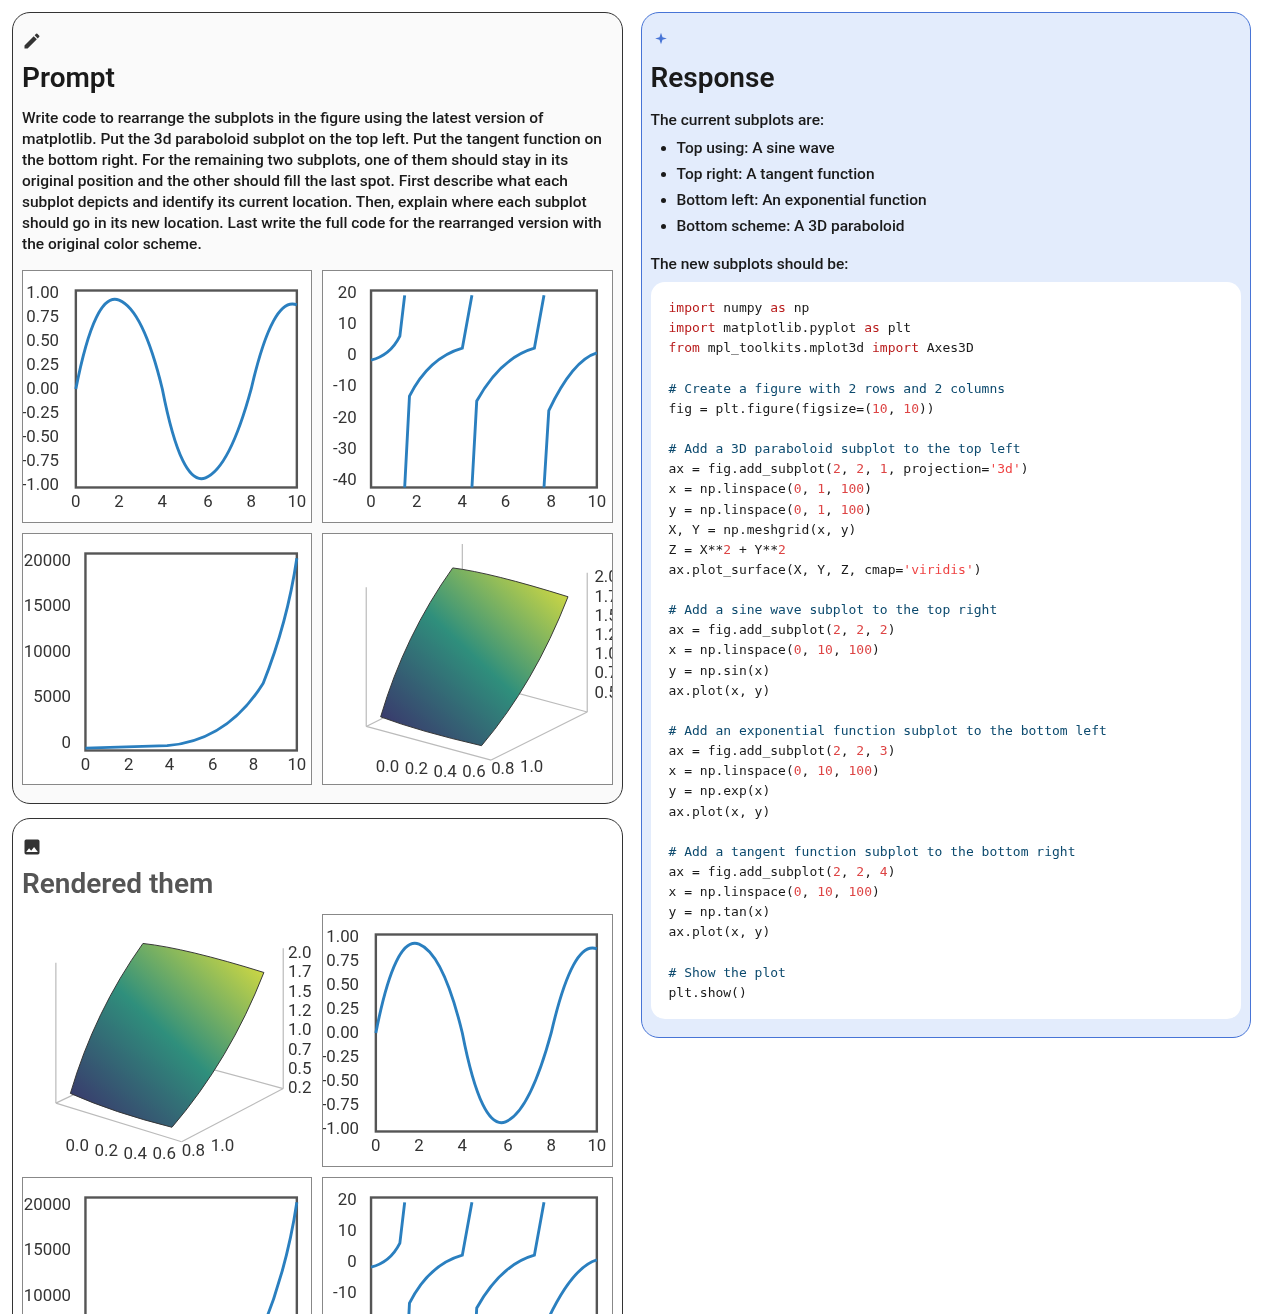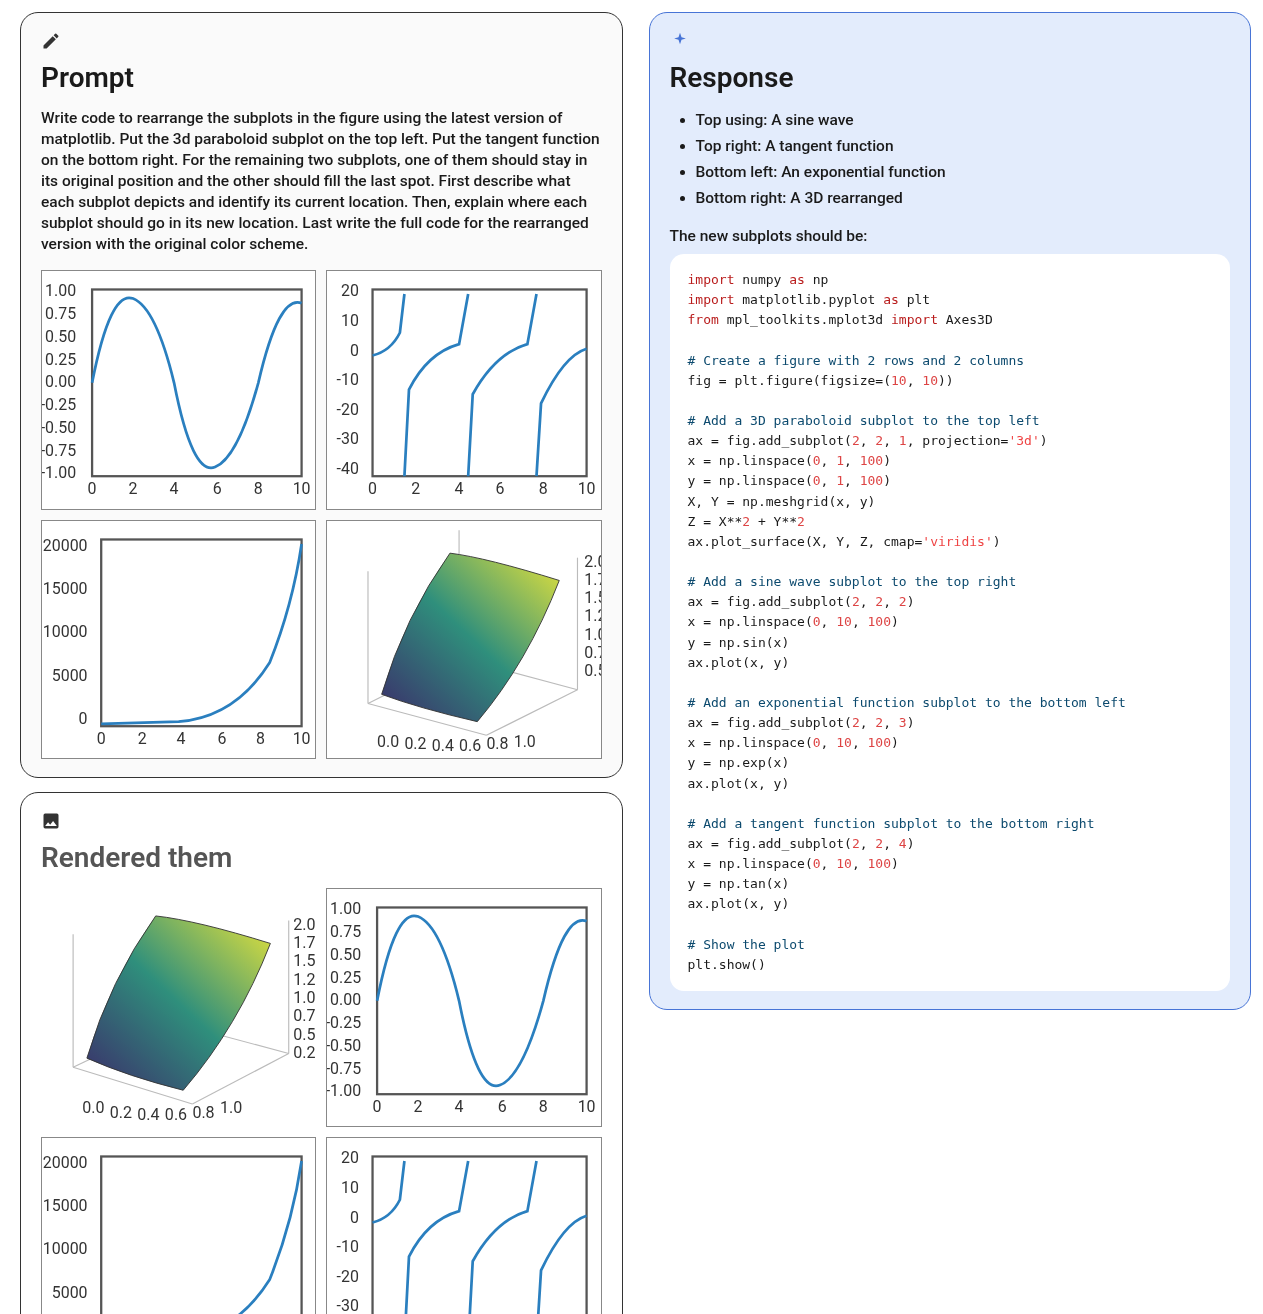--- a/index.html
+++ b/index.html
@@ -17,23 +17,22 @@
   }
   .col {
     flex: 1;
     display: flex;
     flex-direction: column;
     gap: 14px;
   }
   .card {
     border: 1.5px solid #333;
     border-radius: 18px;
-    padding: 18px 20px;
+    padding: 18px 9px;
     background: #fafafa;
-    margin-left: 8px;
   }
   .card.blue {
     background: #e3ecfc;
     border: 1.5px solid #4774d6;
   }
   .card.white {
     background: #fff;
   }
   .icon-row { margin-bottom: 4px; }
   h1 {
@@ -335,25 +334,26 @@
   <div class="col">
     <div class="card blue">
       <div class="icon-row">
         <svg width="20" height="20" viewBox="0 0 24 24">
             <path d="M12 2l1.8 5.4L19 9l-5.2 1.6L12 16l-1.8-5.4L5 9l5.2-1.6L12 2z" fill="#4774d6"></path>
           </svg>
       </div>
       <h1>Response</h1>
 
       <div class="resp-text">
+        <div>The current subplots are:</div>
         <ul>
           <li>Top using: A sine wave</li>
           <li>Top right: A tangent function</li>
           <li>Bottom left: An exponential function</li>
-          <li>Bottom right: A 3D rearranged</li>
+          <li>Bottom scheme: A 3D paraboloid</li>
         </ul>
         <div>The new subplots should be:</div>
       </div>
 
       <div class="code-block"><span class="kw">import</span><span> numpy </span><span class="kw">as</span><span> np</span>
 <span class="kw">import</span><span> matplotlib.pyplot </span><span class="kw">as</span><span> plt</span>
 <span class="kw">from</span><span> mpl_toolkits.mplot3d </span><span class="kw">import</span><span> Axes3D</span>
 
 <span class="cmt"># Create a figure with 2 rows and 2 columns</span>
 <span>fig = plt.figure(figsize=(</span><span class="num">10</span><span>, </span><span class="num">10</span><span>))</span>

